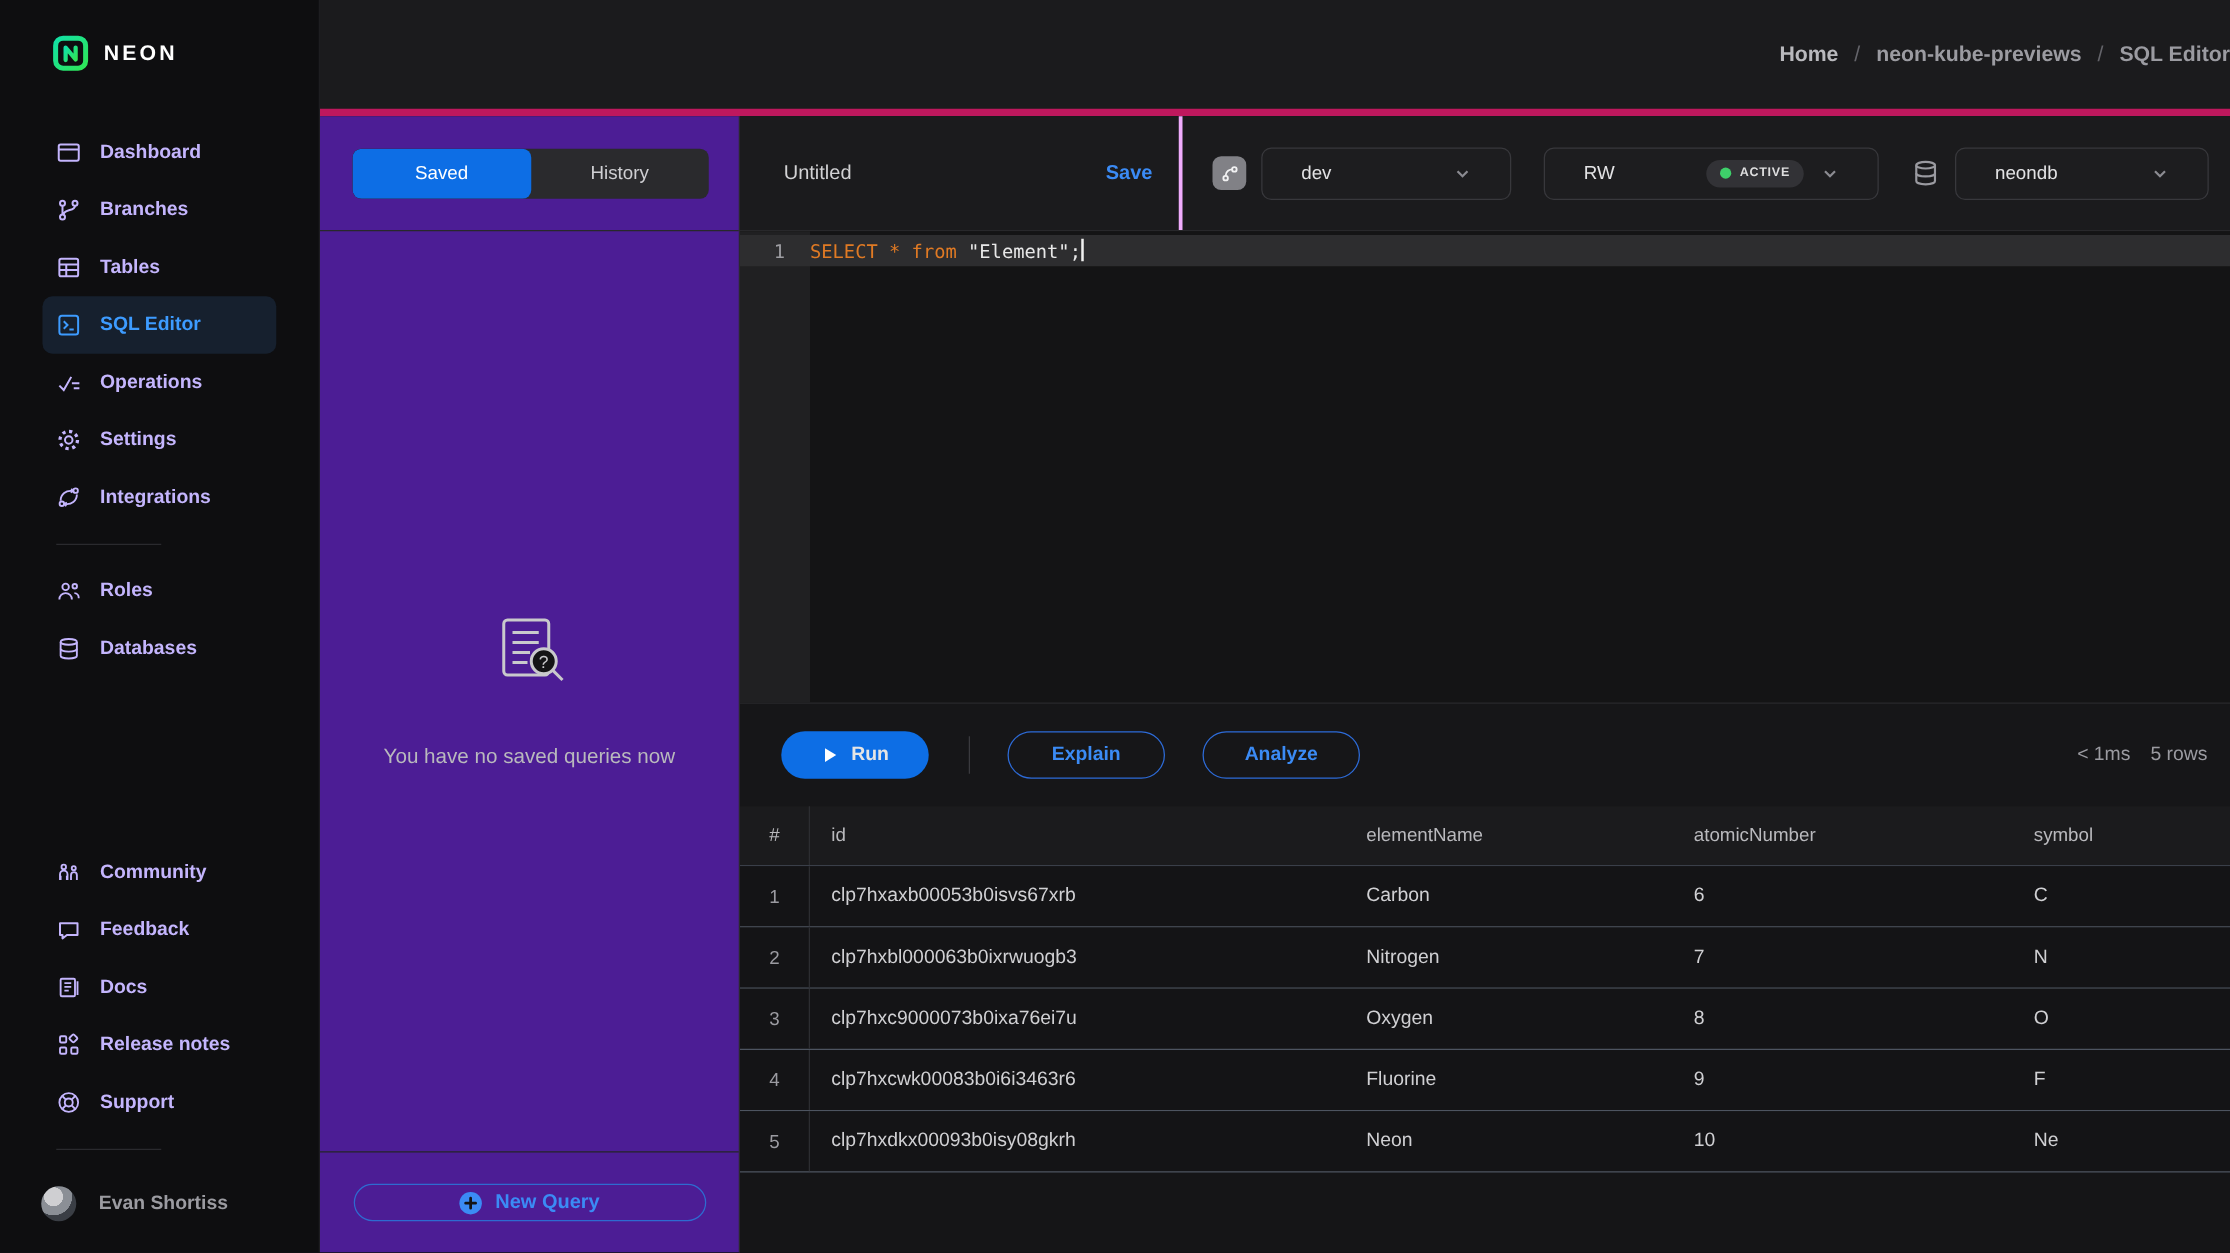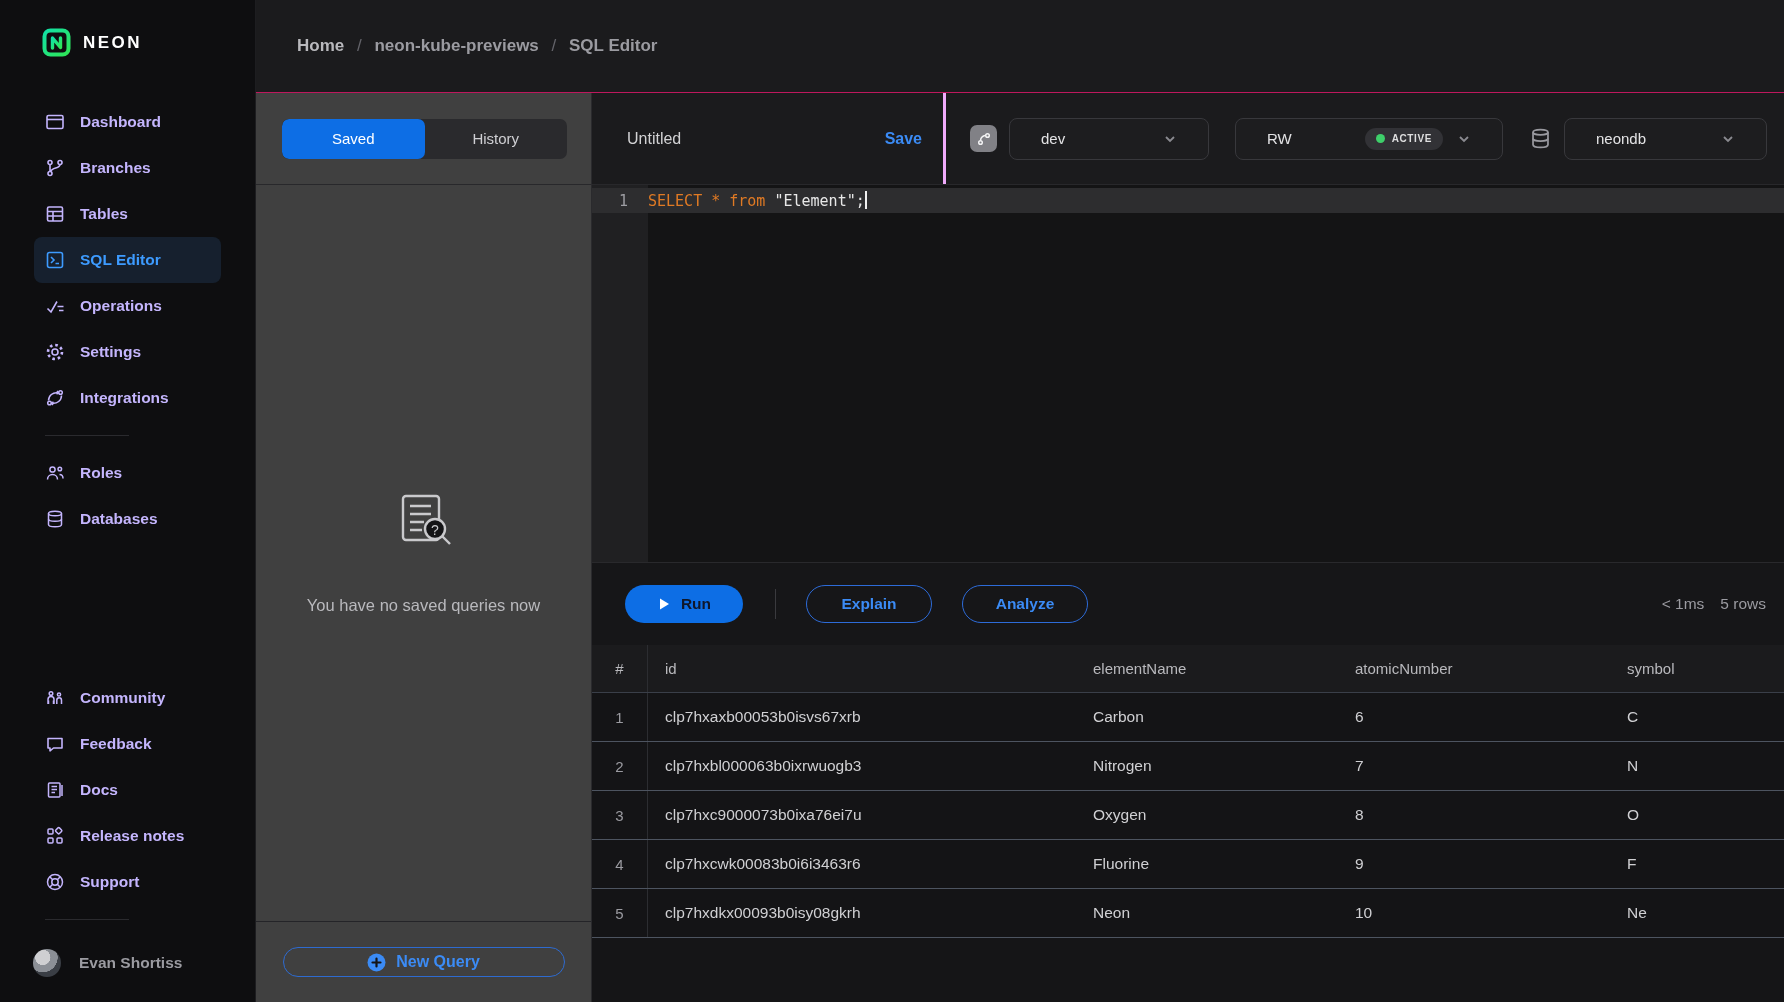--- a/index.html
+++ b/index.html
@@ -15,30 +15,30 @@
   .nav-item { display:flex; align-items:center; gap:15px; height:46px; margin:0 34px 0 34px; padding-left:11px; border-radius:8px; color:#c4b5fd; font-size:15.5px; font-weight:600; cursor:pointer; }
   .nav-item svg { flex:0 0 20px; }
   .nav-item.active { background:#16202e; color:#3d9bff; }
   .nav-divider { height:1px; background:#2a2a2e; margin:14px 0 14px 45px; width:84px; }
   .sidebar-spacer { flex:1; }
   .user-row { display:flex; align-items:center; gap:18px; padding-left:33px; height:58px; margin-bottom:10px; color:#9b9ba1; font-size:15.5px; font-weight:600; }
   .avatar { width:28px; height:28px; border-radius:50%; background:radial-gradient(circle at 35% 30%, #cfcfd2 0 28%, #8b8f96 29% 55%, #3a3e45 56% 100%); }
 
   
   .main { flex:1; display:flex; flex-direction:column; min-width:0; }
-  .topbar { height:93px; flex:0 0 93px; display:flex; align-items:center; padding-left:41px; background:#1b1b1d; border-bottom:1px solid #be185d; }
+  .topbar { height:93px; flex:0 0 93px; display:flex; align-items:center; padding-left:41px; background:#1b1b1d; border-bottom:6px solid #be185d;justify-content:flex-end; }
   .crumb { font-size:17px; font-weight:700; }
   .crumb-home { color:#b9b9bd; }
   .crumb-sep { color:#64646a; margin:0 8px; font-weight:400; }
   .crumb-mid, .crumb-page { color:#9b9ba1; }
 
   .content { flex:1; display:flex; min-height:0; }
 
   
-  .left-panel { width:336px; flex:0 0 336px; background:#404040; border-right:1px solid #2a2a2d; display:flex; flex-direction:column; }
+  .left-panel { width:336px; flex:0 0 336px; background:#4c1d95; border-right:1px solid #2a2a2d; display:flex; flex-direction:column; }
   .toggle-row { height:92px; flex:0 0 92px; display:flex; align-items:center; padding-left:26px; border-bottom:1px solid #28282b; }
   .segmented { display:flex; width:285px; height:40px; border-radius:7px; overflow:hidden; background:#2a2a2d; }
   .seg { flex:1; display:flex; align-items:center; justify-content:center; font-size:15px; color:#cfcfd3; cursor:pointer; }
   .seg.active { background:#0d6ee5; color:#ffffff; border-radius:7px; }
   .saved-body { flex:1; display:flex; flex-direction:column; align-items:center; justify-content:center; gap:38px; }
   .empty-msg { color:#b9b9bd; font-size:16.5px; }
   .new-query-section { flex:0 0 81px; border-top:1px solid #242428; display:flex; align-items:center; justify-content:center; }
   .new-query-btn { width:282px; height:30px; border-radius:21px; border:1px solid #2e6bd0; background:transparent; color:#3b8bf5; font-size:16px; font-weight:700; display:flex; align-items:center; justify-content:center; gap:10px; cursor:pointer; font-family:inherit; }
 
   
@@ -64,21 +64,21 @@
   .gutter { width:56px; flex:0 0 56px; background:#202022; }
   .code-line { position:absolute; left:0; top:3px; width:100%; height:25px; background:#2d2d2f; display:flex; align-items:center; }
   .line-no { width:56px; flex:0 0 56px; text-align:right; padding-right:20px; color:#9d9da2; font-size:15px; }
   .code-text { font-size:15px; white-space:pre; }
   .tok-kw { color:#e07a24; }
   .tok-str { color:#e8e8e8; }
   .caret { display:inline-block; width:2px; height:18px; background:#f0f0f0; vertical-align:-3px; }
 
   
   .actions-row { height:82px; flex:0 0 82px; display:flex; align-items:center; padding:0 18px 0 33px; background:#161618; }
-  .run-btn { width:118px; height:38px; border-radius:19px; border:none; background:#0d6ee5; color:#0f172a; font-size:15.5px; font-weight:700; display:flex; align-items:center; justify-content:center; gap:10px; cursor:pointer; font-family:inherit; }
+  .run-btn { width:118px; height:38px; border-radius:19px; border:none; background:#0d6ee5; color:#e5e5e5; font-size:15.5px; font-weight:700; display:flex; align-items:center; justify-content:center; gap:10px; cursor:pointer; font-family:inherit; }
   .action-divider { width:1px; height:30px; background:#3a3a3e; margin:0 30px 0 32px; }
   .ghost-btn { width:126px; height:38px; border-radius:19px; border:1px solid #2d6bd8; background:transparent; color:#3b8bf5; font-size:15.5px; font-weight:700; cursor:pointer; font-family:inherit; }
   .ghost-btn + .ghost-btn { margin-left:30px; }
   .stats { margin-left:auto; display:flex; gap:16px; color:#9b9ba1; font-size:15.5px; }
 
   
   .grid-row { display:grid; grid-template-columns:56px 428px 262px 272px 1fr; align-items:center; }
   .thead { height:48px; background:#1b1b1d; border-bottom:1px solid #3a3f49; color:#b9b9bd; font-size:15px; }
   .trow { height:49px; background:#141416; border-bottom:1px solid #4d5460; color:#d0d0d3; font-size:15.5px; }
   .cell { padding-left:17px; overflow:hidden; white-space:nowrap; }

